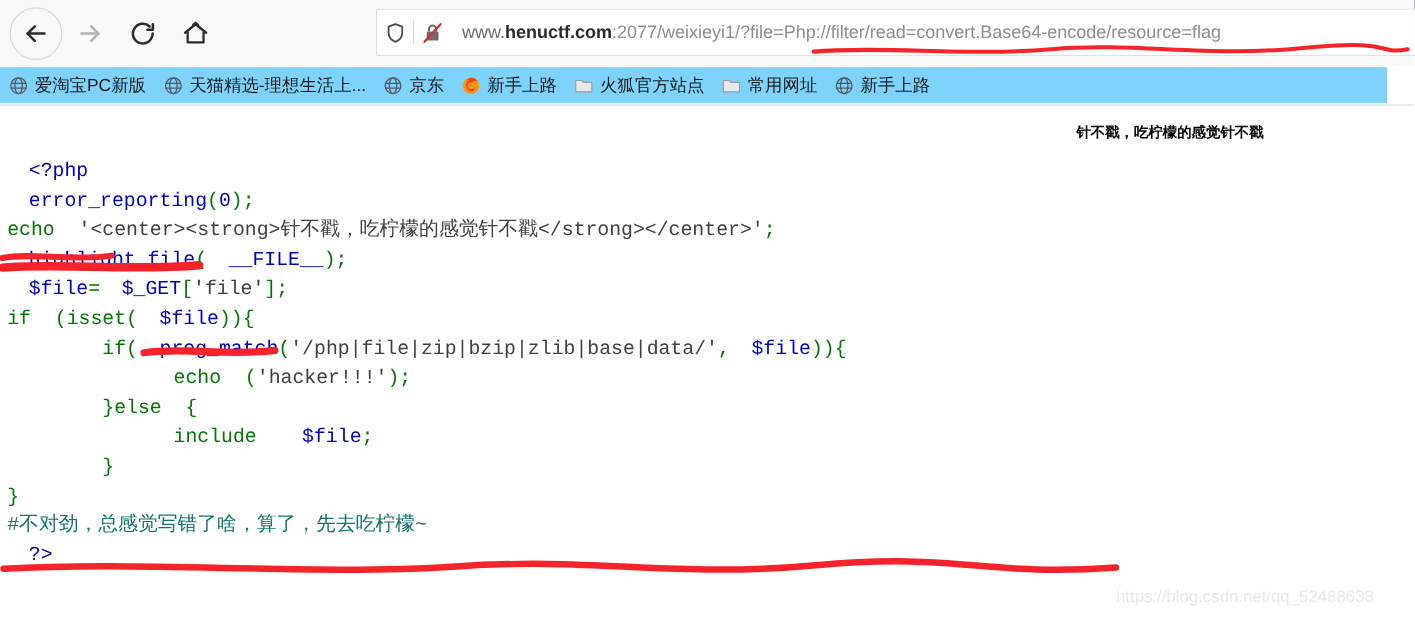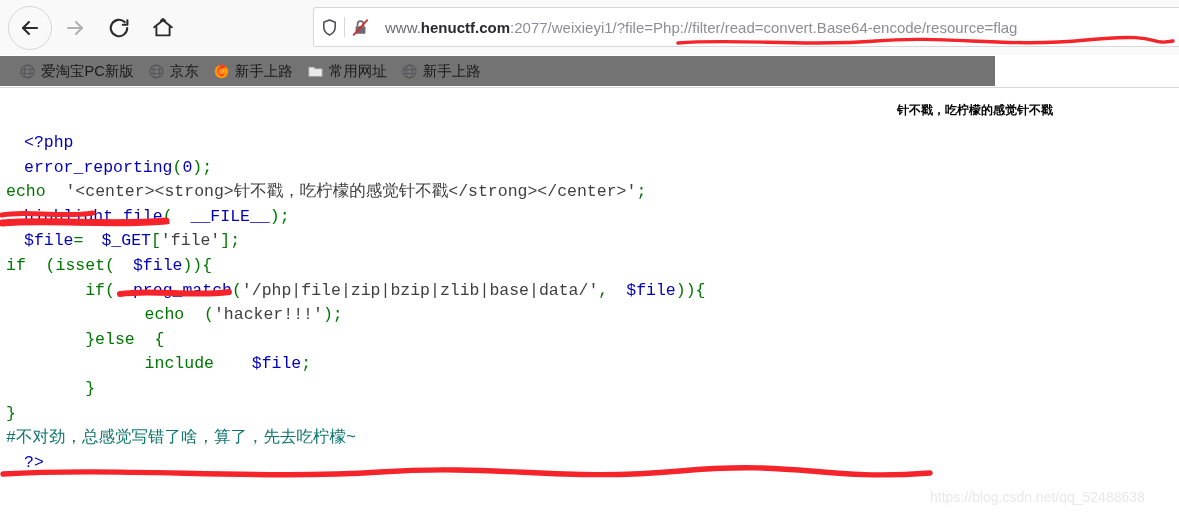--- a/index.html
+++ b/index.html
@@ -54,25 +54,25 @@
     color: #8d8d94;
     white-space: nowrap;
     overflow: hidden;
     font-family: Liberation Sans, sans-serif;
   }
   .url-text .host { color: #2a2a2e; font-weight: bold; }
   .url-text .host-pre { color: #6a6a70; }
 
   
   .bookmarks {
-    position: absolute; left: 0; top: 56px; width: 995px; height: 30px;
+    position: absolute; left: 0; top: 56px; width: 1156px; height: 30px;
     display: flex; align-items: center;
-    padding-left: 12px;
+    padding-left: 0;
     box-sizing: border-box;
-    background: #737373;
+    background: #7dd3fc;
   }
   .bm {
     display: flex; align-items: center; gap: 5px;
     padding: 2px 7px;
     font-size: 14.5px;
     color: #1a1a1a;
     white-space: nowrap;
     font-family: "Liberation Sans", sans-serif;
   }
   .bm-ico { width: 17px; height: 17px; flex: none; display:block; }
@@ -197,34 +197,48 @@
               <path d="M3 9.2h18M3 14.8h18"></path>
             </svg></span>
           <span>爱淘宝PC新版</span>
         </div>
         <div class="bm">
           <span class="bm-ico"><svg viewBox="0 0 24 24" width="17" height="17" fill="none" stroke="#55555c" stroke-width="1.5">
               <circle cx="12" cy="12" r="9.2"></circle>
               <ellipse cx="12" cy="12" rx="4.4" ry="9.2"></ellipse>
               <path d="M3 9.2h18M3 14.8h18"></path>
             </svg></span>
+          <span>天猫精选-理想生活上...</span>
+        </div>
+        <div class="bm">
+          <span class="bm-ico"><svg viewBox="0 0 24 24" width="17" height="17" fill="none" stroke="#55555c" stroke-width="1.5">
+              <circle cx="12" cy="12" r="9.2"></circle>
+              <ellipse cx="12" cy="12" rx="4.4" ry="9.2"></ellipse>
+              <path d="M3 9.2h18M3 14.8h18"></path>
+            </svg></span>
           <span>京东</span>
         </div>
         <div class="bm">
           <span class="bm-ico"><svg viewBox="0 0 24 24" width="17" height="17">
               <circle cx="12" cy="12" r="9.5" fill="#ff9500"></circle>
               <path d="M12 2.6c3.4 0 6.2 1.8 7.7 4.4-1.6-1.3-4-1.3-5.6.3-1.9 1.9-.9 4 .7 5.3 1.7 1.3 1.6 3.6 0 5-1.5 1.3-4 1.3-5.6-.2C6.2 15 5.6 11.4 7 8.6 8.5 5.7 11.5 5 11.5 5S9 4.2 7.2 5.6C8.5 3.8 10.1 2.6 12 2.6z" fill="#ff3b1d"></path>
               <circle cx="12" cy="12" r="4.2" fill="#ffd02e" opacity="0.55"></circle>
             </svg></span>
           <span>新手上路</span>
         </div>
         <div class="bm">
           <span class="bm-ico"><svg viewBox="0 0 24 24" width="17" height="17">
               <path d="M2.5 5.8h7l2 2.2h10v11.2h-19z" fill="#e9e9e9" stroke="#9a9a9a" stroke-width="1.3" stroke-linejoin="round"></path>
             </svg></span>
+          <span>火狐官方站点</span>
+        </div>
+        <div class="bm">
+          <span class="bm-ico"><svg viewBox="0 0 24 24" width="17" height="17">
+              <path d="M2.5 5.8h7l2 2.2h10v11.2h-19z" fill="#e9e9e9" stroke="#9a9a9a" stroke-width="1.3" stroke-linejoin="round"></path>
+            </svg></span>
           <span>常用网址</span>
         </div>
         <div class="bm">
           <span class="bm-ico"><svg viewBox="0 0 24 24" width="17" height="17" fill="none" stroke="#55555c" stroke-width="1.5">
               <circle cx="12" cy="12" r="9.2"></circle>
               <ellipse cx="12" cy="12" rx="4.4" ry="9.2"></ellipse>
               <path d="M3 9.2h18M3 14.8h18"></path>
             </svg></span>
           <span>新手上路</span>
         </div>

